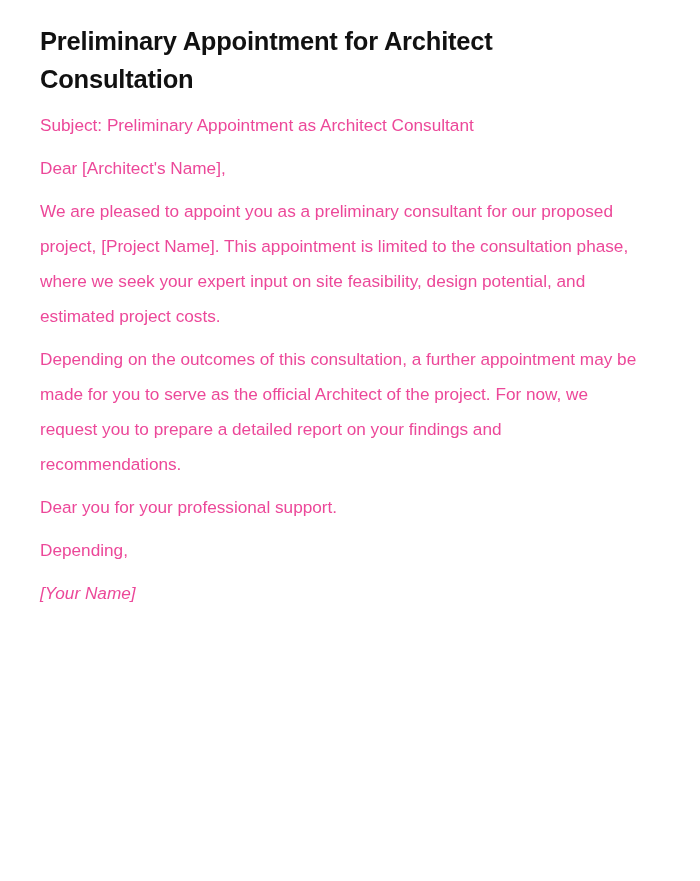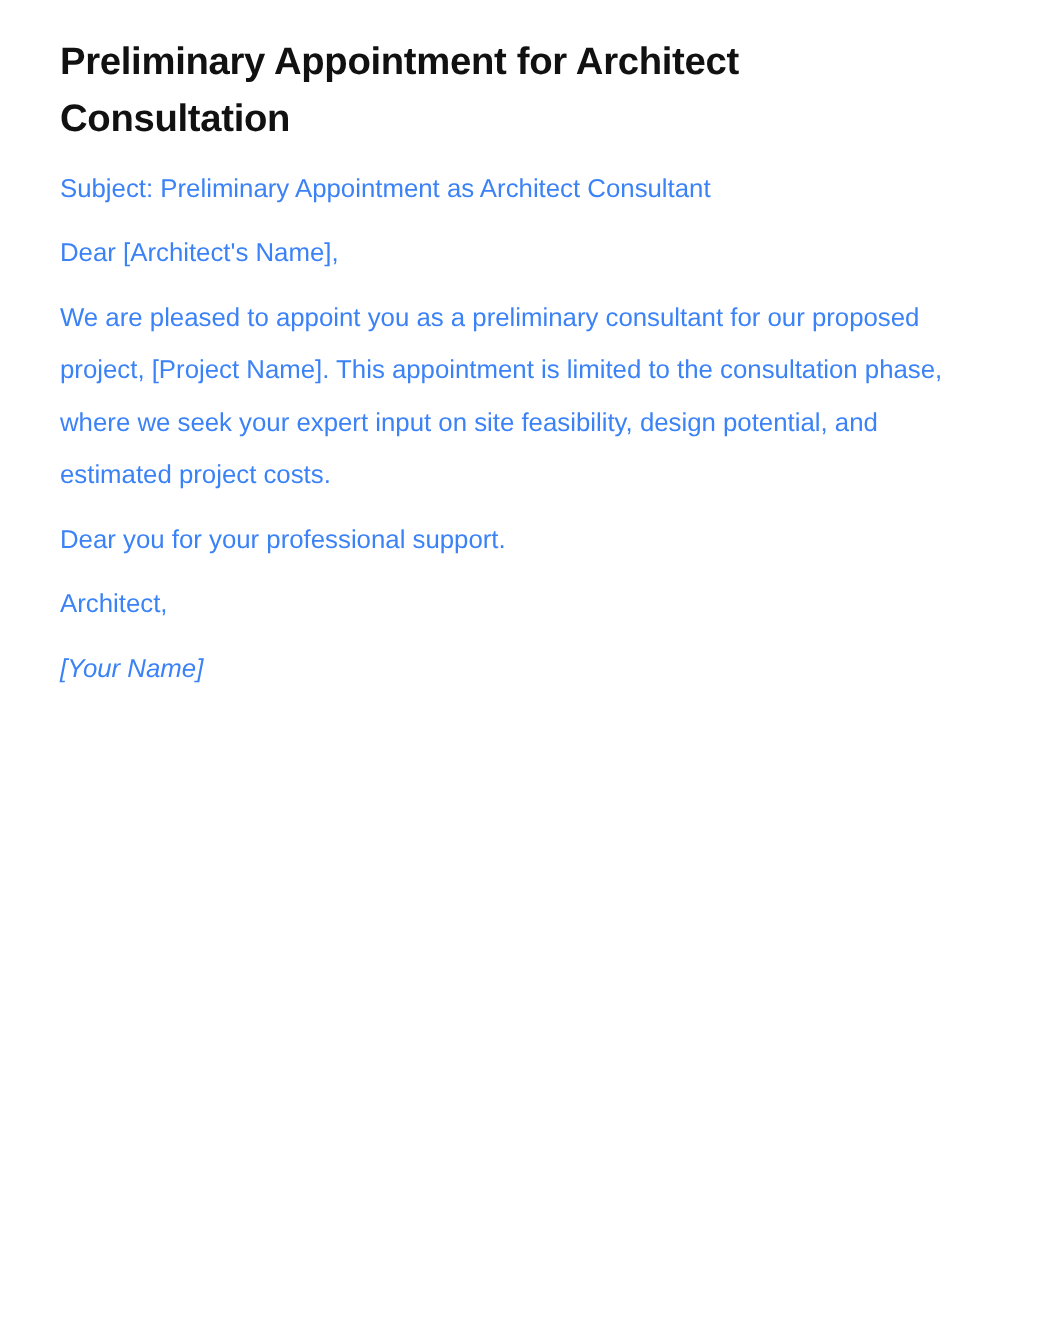--- a/index.html
+++ b/index.html
@@ -30,21 +30,21 @@
     letter-spacing: -0.2px;
     color: #111111;
     max-width: 480px;
   }
   .para {
     margin: 0;
     padding: 0;
     font-size: 17.2px;
     line-height: 35px;
     font-weight: 400;
-    color: #3b82f6;
+    color: #ec4899;
     max-width: 600px;
   }
   .para + .para {
     margin-top: 8px;
   }
   .subject-line {
     margin-top: 10px;
   }
   .signature-line {
     max-width: 600px;
@@ -57,22 +57,23 @@
 <div class="page">
 
   <h1 class="doc-title">Preliminary Appointment for Architect Consultation</h1>
 
   <p class="para subject-line">Subject: Preliminary Appointment as Architect Consultant</p>
 
   <p class="para">Dear [Architect's Name],</p>
 
   <p class="para">We are pleased to appoint you as a preliminary consultant for our proposed project, [Project Name]. This appointment is limited to the consultation phase, where we seek your expert input on site feasibility, design potential, and estimated project costs.</p>
 
+  <p class="para">Depending on the outcomes of this consultation, a further appointment may be made for you to serve as the official Architect of the project. For now, we request you to prepare a detailed report on your findings and recommendations.</p>
 
   <p class="para">Dear you for your professional support.</p>
 
-  <p class="para">Architect,</p>
+  <p class="para">Depending,</p>
 
   <p class="para signature-line">[Your Name]</p>
 
 
 
 </div>
 
 </body></html>

